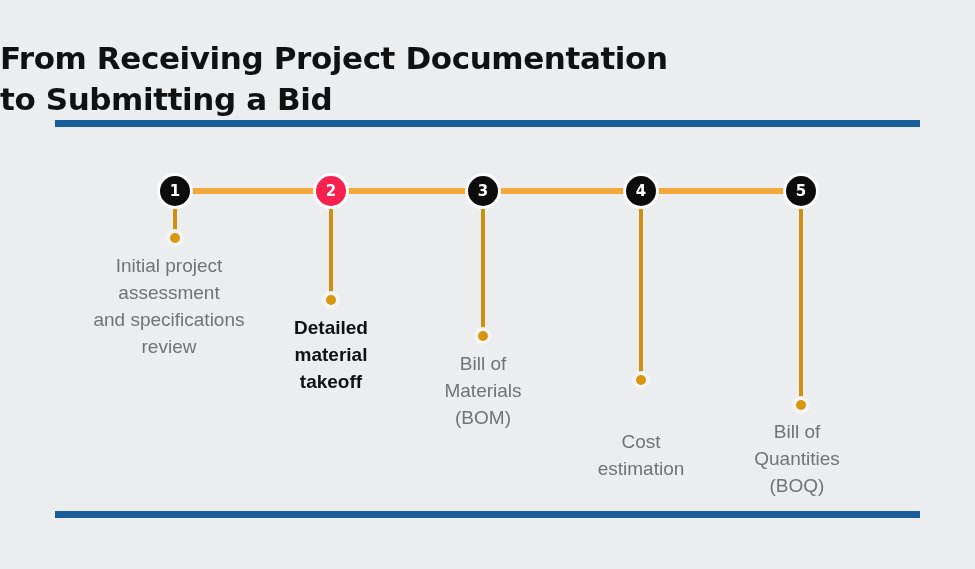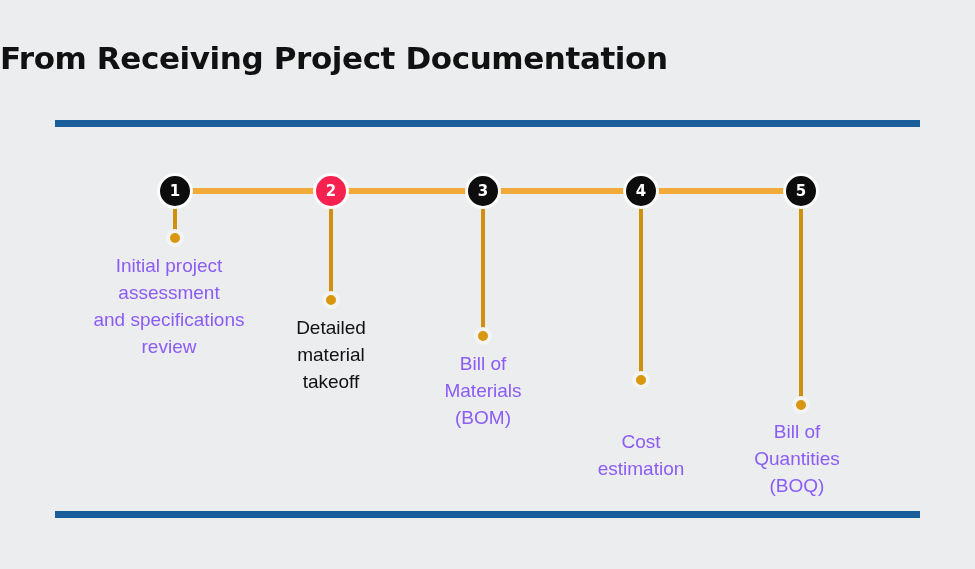--- a/index.html
+++ b/index.html
@@ -98,39 +98,40 @@
     line-height: 1;
   }
   .node.accent {
     background: #f7214f;
   }
 
   
   .label {
     position: absolute;
     text-align: center;
-    color: #8b5cf6;
+    color: #737373;
     font-family: "Liberation Sans", sans-serif;
     font-size: 19px;
     line-height: 27px;
     transform: translateX(-50%);
     white-space: pre-line;
   }
   .label.strong {
-    font-weight: normal;
+    font-weight: bold;
     color: #111111;
   }
 </style>
 </head>
 <body>
 
 <div class="canvas">
 
   <div class="title-block">
     <div class="title-line">From Receiving Project Documentation</div>
+    <div class="title-line">to Submitting a Bid</div>
   </div>
 
   <div class="rule rule-top"></div>
   <div class="rule rule-bot"></div>
 
   <div class="timeline">
 
     <div class="connector" style="left:175px; width:156px;"></div>
     <div class="connector" style="left:331px; width:152px;"></div>
     <div class="connector" style="left:483px; width:158px;"></div>

